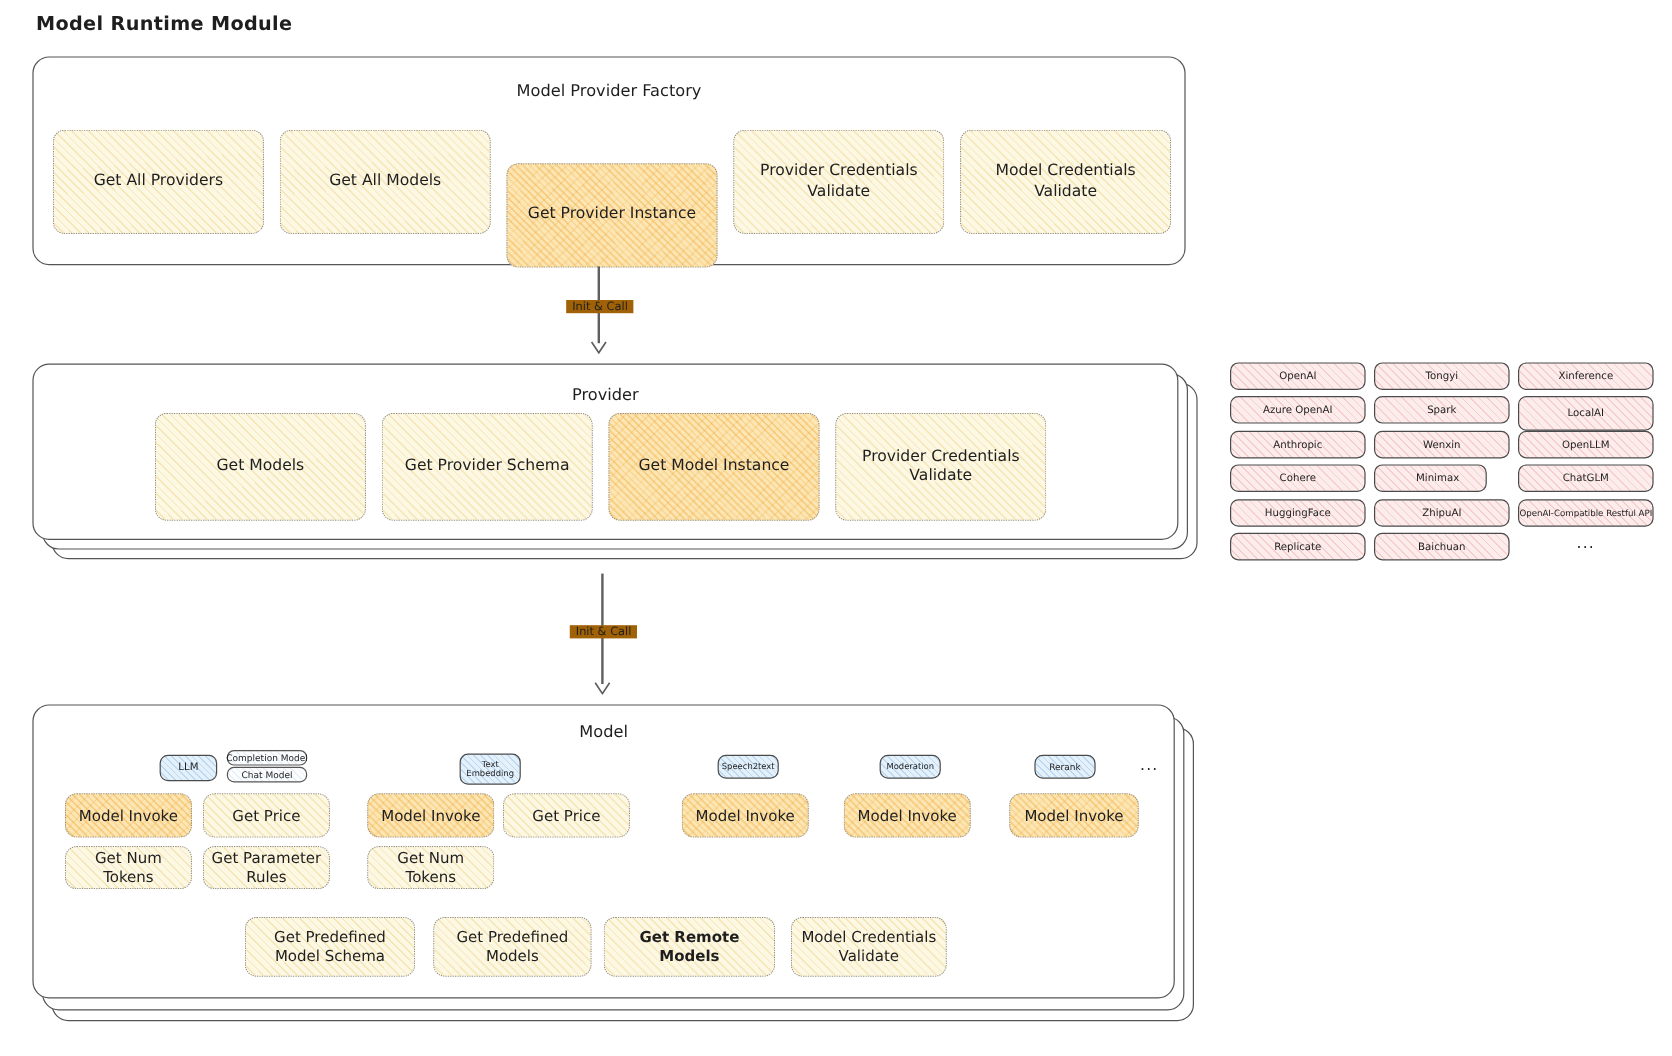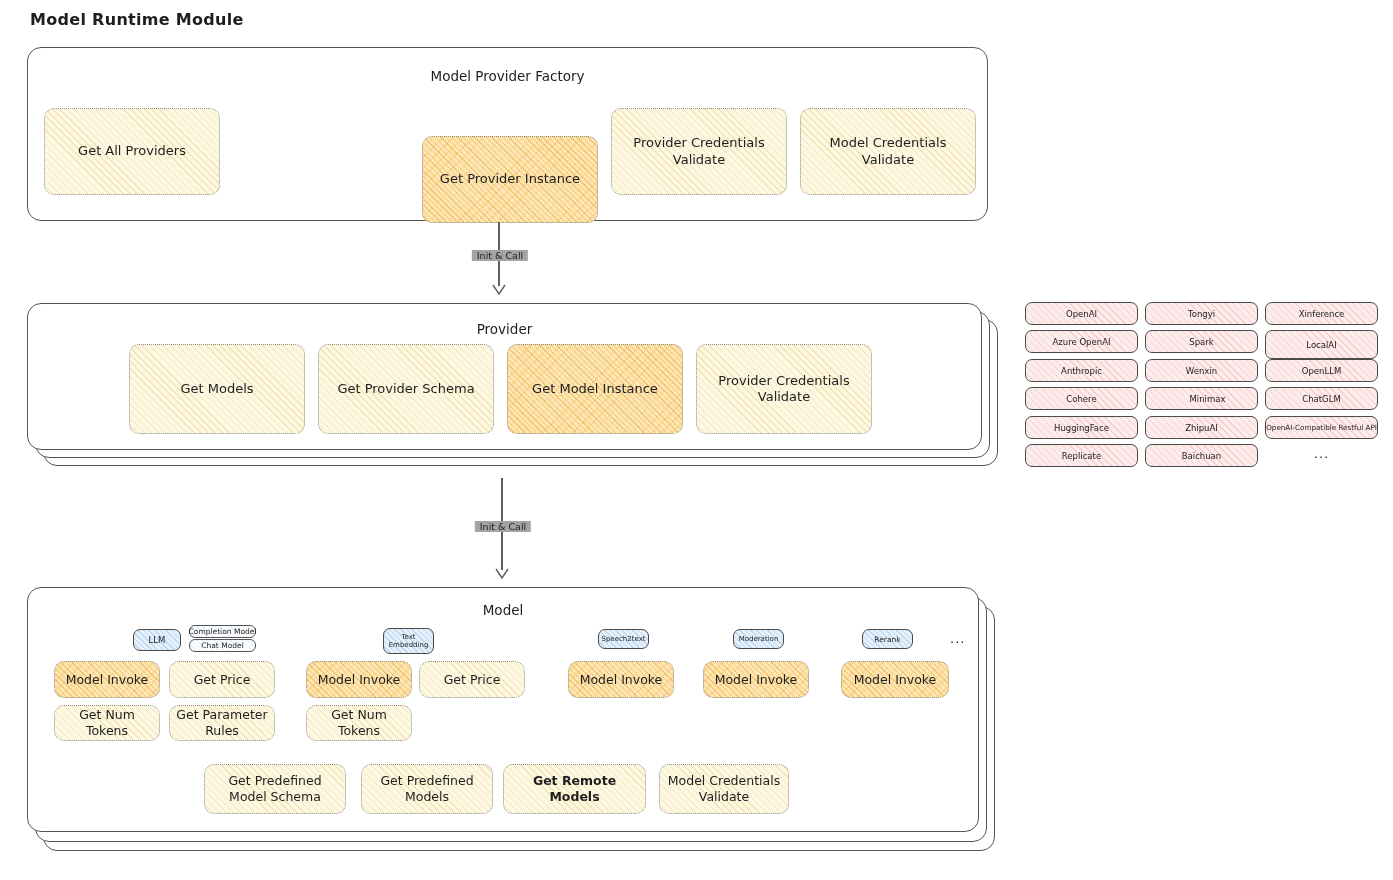--- a/index.html
+++ b/index.html
@@ -49,35 +49,36 @@
   }
   .mini{
     position:absolute;display:flex;align-items:center;justify-content:center;
     border:1.1px solid #555;border-radius:6px;box-sizing:border-box;
     font-size:7.5px;white-space:nowrap;
     background-color:#fbfdff;
     background-image:repeating-linear-gradient(45deg,rgba(120,170,220,.15) 0 1px,transparent 1px 4px);
   }
   .vline{position:absolute;width:1.5px;background:#5f5f5f;}
   .arrow-label{
-    position:absolute;transform:translateX(-50%);background:#a3a3a3;
+    position:absolute;transform:translateX(-50%);background:#a16207;
     font-size:9.5px;padding:0 5px;white-space:nowrap;
   }
   .ellipsis{position:absolute;font-size:13px;letter-spacing:1px;color:#1e1e1e;}
 </style>
 </head>
 <body>
 
 <div class="canvas">
 
   <div class="abs page-title" style="left:30px;top:10px;">Model Runtime Module</div>
 
   <div class="panel" style="left:27px;top:47px;width:961px;height:174px;">
     <div class="panel-title" style="top:20px;">Model Provider Factory</div>
     <div class="node yellow" style="left:16px;top:60px;width:176px;height:87px;">Get All Providers</div>
+    <div class="node yellow" style="left:205px;top:60px;width:176px;height:87px;">Get All Models</div>
     <div class="node orange" style="left:394px;top:60px;width:176px;height:87px;margin-top:28px;">Get Provider Instance</div>
     <div class="node yellow" style="left:583px;top:60px;width:176px;height:87px;">Provider Credentials Validate</div>
     <div class="node yellow" style="left:772px;top:60px;width:176px;height:87px;">Model Credentials Validate</div>
   </div>
 
   <div class="vline" style="left:498px;top:222px;height:64px;"></div>
   <svg class="abs" style="left:492px;top:284px;" width="14" height="11">
     <path d="M1 1 L7 10 L13 1" stroke="#5f5f5f" stroke-width="1.4" fill="none"></path>
   </svg>
   <div class="arrow-label" style="left:500px;top:250px;">Init &amp; Call</div>
@@ -95,21 +96,21 @@
   <div class="cell" style="left:1025px;top:302px;width:113px;height:23px;">OpenAI</div>
   <div class="cell" style="left:1025px;top:330px;width:113px;height:23px;">Azure OpenAI</div>
   <div class="cell" style="left:1025px;top:359px;width:113px;height:23px;">Anthropic</div>
   <div class="cell" style="left:1025px;top:387px;width:113px;height:23px;">Cohere</div>
   <div class="cell" style="left:1025px;top:416px;width:113px;height:23px;">HuggingFace</div>
   <div class="cell" style="left:1025px;top:444px;width:113px;height:23px;">Replicate</div>
 
   <div class="cell" style="left:1145px;top:302px;width:113px;height:23px;">Tongyi</div>
   <div class="cell" style="left:1145px;top:330px;width:113px;height:23px;">Spark</div>
   <div class="cell" style="left:1145px;top:359px;width:113px;height:23px;">Wenxin</div>
-  <div class="cell" style="left:1145px;top:387px;width:113px;height:23px;padding-left:12px;">Minimax</div>
+  <div class="cell" style="left:1145px;top:387px;width:94px;height:23px;padding-left:12px;">Minimax</div>
   <div class="cell" style="left:1145px;top:416px;width:113px;height:23px;">ZhipuAI</div>
   <div class="cell" style="left:1145px;top:444px;width:113px;height:23px;">Baichuan</div>
 
   <div class="cell" style="left:1265px;top:302px;width:113px;height:23px;">Xinference</div>
   <div class="cell" style="left:1265px;top:330px;width:113px;height:29px;">LocalAI</div>
   <div class="cell" style="left:1265px;top:359px;width:113px;height:23px;">OpenLLM</div>
   <div class="cell" style="left:1265px;top:387px;width:113px;height:23px;">ChatGLM</div>
   <div class="cell xs" style="left:1265px;top:416px;width:113px;height:23px;">OpenAI-Compatible Restful API</div>
   <div class="ellipsis" style="left:1265px;top:446px;width:113px;text-align:center;">...</div>
 

